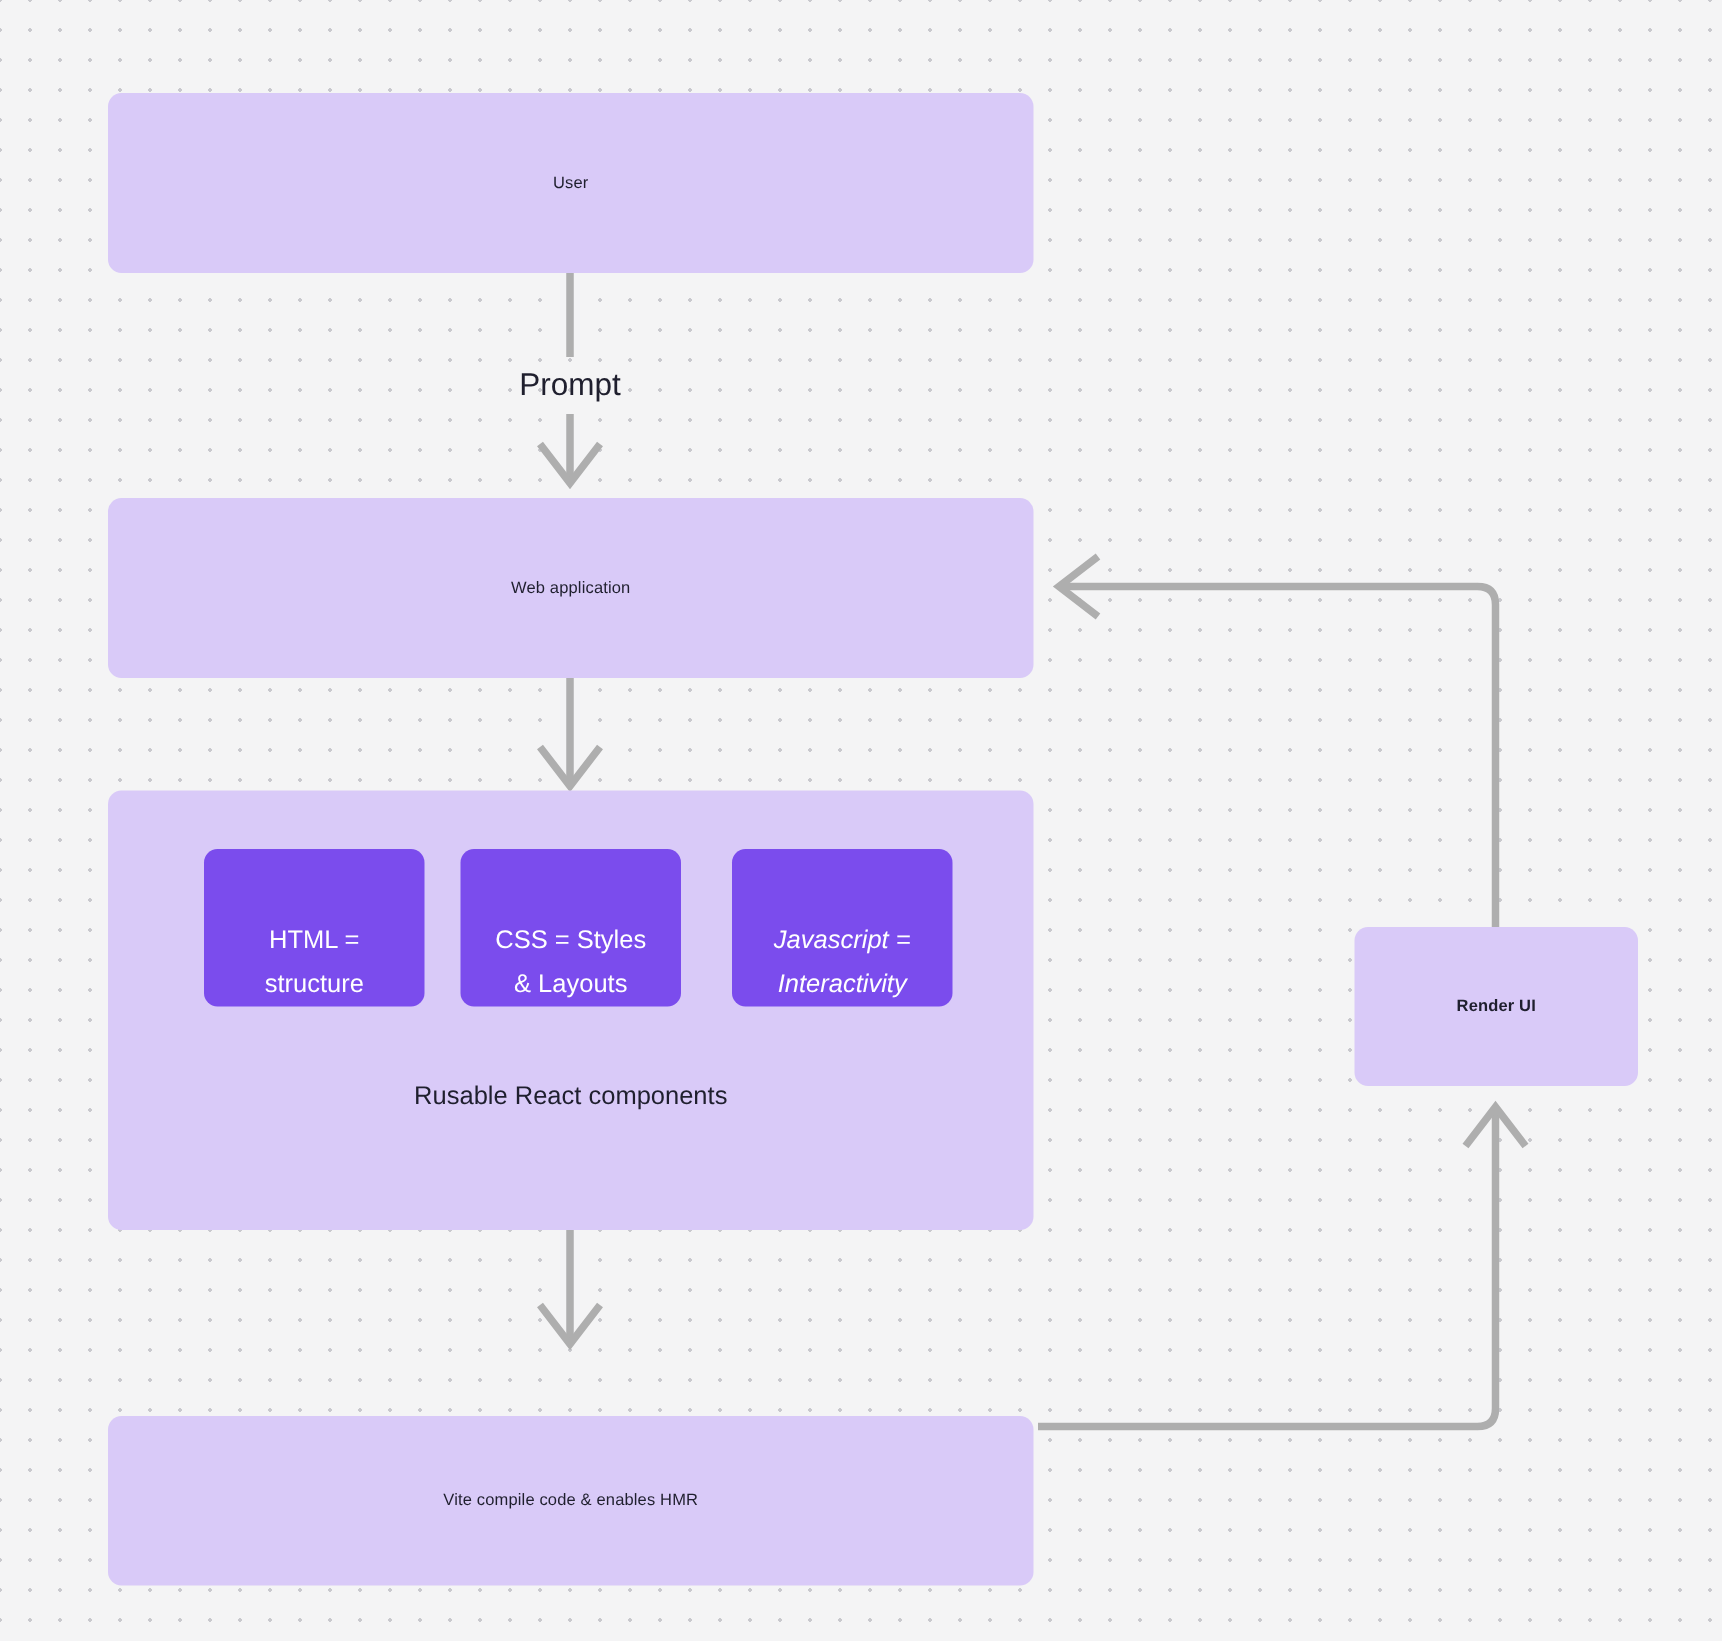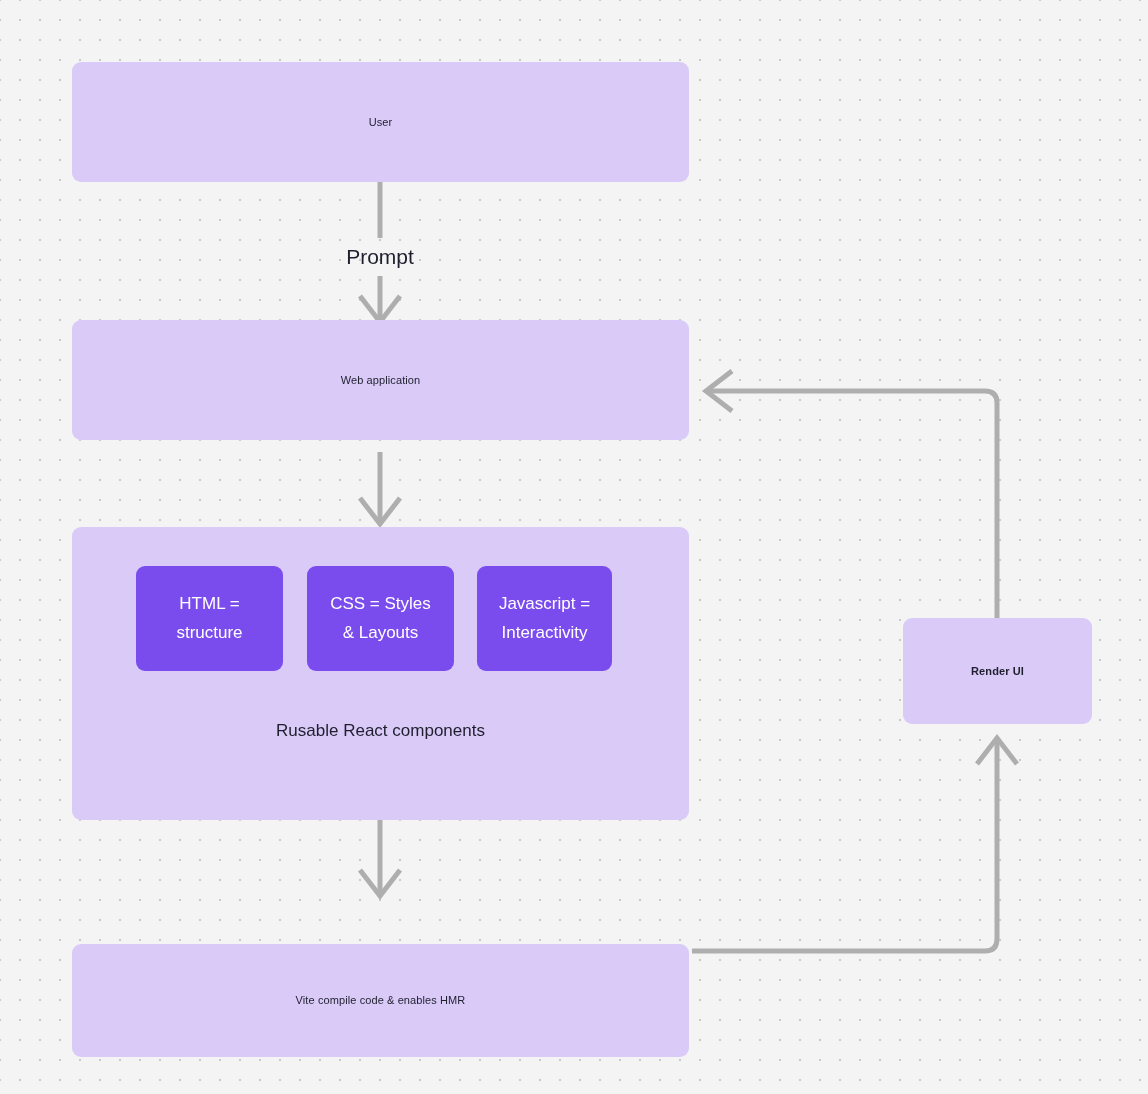--- a/index.html
+++ b/index.html
@@ -37,21 +37,21 @@
   }
   .group-node {
     display: block;
   }
   .chip {
     position: absolute;
     box-sizing: border-box;
     background: #7b4ced;
     border-radius: 9px;
     display: flex;
-    align-items: center;
+    align-items: flex-end;
     justify-content: center;
     text-align: center;
   }
   .chip-label {
     font-size: 17px;
     color: #ffffff;
     line-height: 1.7;
     padding: 0 8px;
   }
   .group-caption {
@@ -119,41 +119,41 @@
     <path class="edge-path" d="M 997 618 L 997 403 Q 997 391 985 391 L 706 391"></path>
     <path class="edge-head" d="M 732 371 L 706 391 L 732 411"></path>
   </svg>
 
   <div class="edge-label" style="left:380px; top:257px;">Prompt</div>
 
   <div class="node" style="left:72px; top:62px; width:617px; height:120px;">
     <span class="node-label">User</span>
   </div>
 
-  <div class="node" style="left:72px; top:320px; width:617px; height:120px;">
+  <div class="node" style="left:72px; top:332px; width:617px; height:120px;">
     <span class="node-label">Web application</span>
   </div>
 
   <div class="node group-node" style="left:72px; top:527px; width:617px; height:293px;">
 
     <div class="chip" style="left:64px; top:39px; width:147px; height:105px;">
       <span class="chip-label">
         <span>HTML =</span><br>
         <span>structure</span>
       </span>
     </div>
 
     <div class="chip" style="left:235px; top:39px; width:147px; height:105px;">
       <span class="chip-label">
         <span>CSS = Styles</span><br>
         <span>&amp; Layouts</span>
       </span>
     </div>
 
-    <div class="chip" style="left:405px; top:39px; width:135px; height:105px;">
+    <div class="chip" style="left:416px; top:39px; width:147px; height:105px;font-style:italic;">
       <span class="chip-label">
         <span>Javascript =</span><br>
         <span>Interactivity</span>
       </span>
     </div>
 
     <div class="group-caption" style="top:194px;">Rusable React components</div>
   </div>
 
   <div class="node" style="left:72px; top:944px; width:617px; height:113px;text-align:right;">

